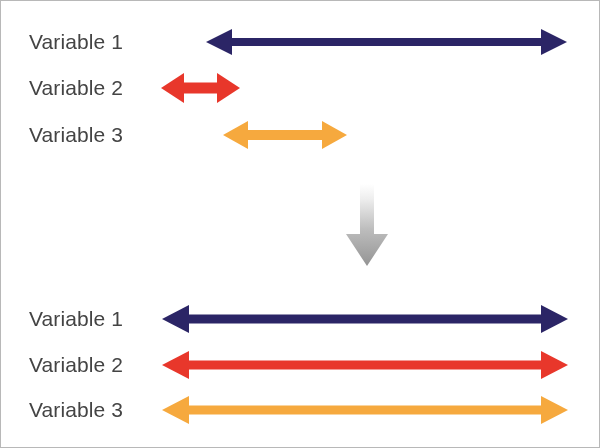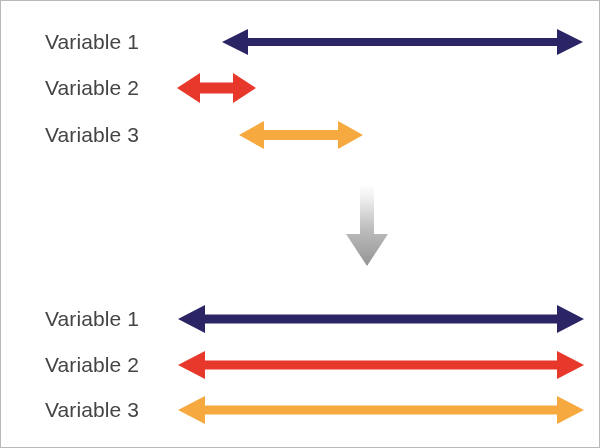--- a/index.html
+++ b/index.html
@@ -16,21 +16,21 @@
     width: 600px;
     height: 448px;
     background: #ffffff;
     box-sizing: border-box;
     border: 1px solid #b8b8b8;
     overflow: hidden;
   }
 
   .panel {
     position: absolute;
-    left: 16px;
+    left: 0;
     width: 512px;
   }
   #panel-before { top: 0; height: 175px; }
   #panel-after  { top: 280px; height: 168px; }
 
   .var-row {
     position: absolute;
     left: 0;
     width: 600px;
     height: 46px;

